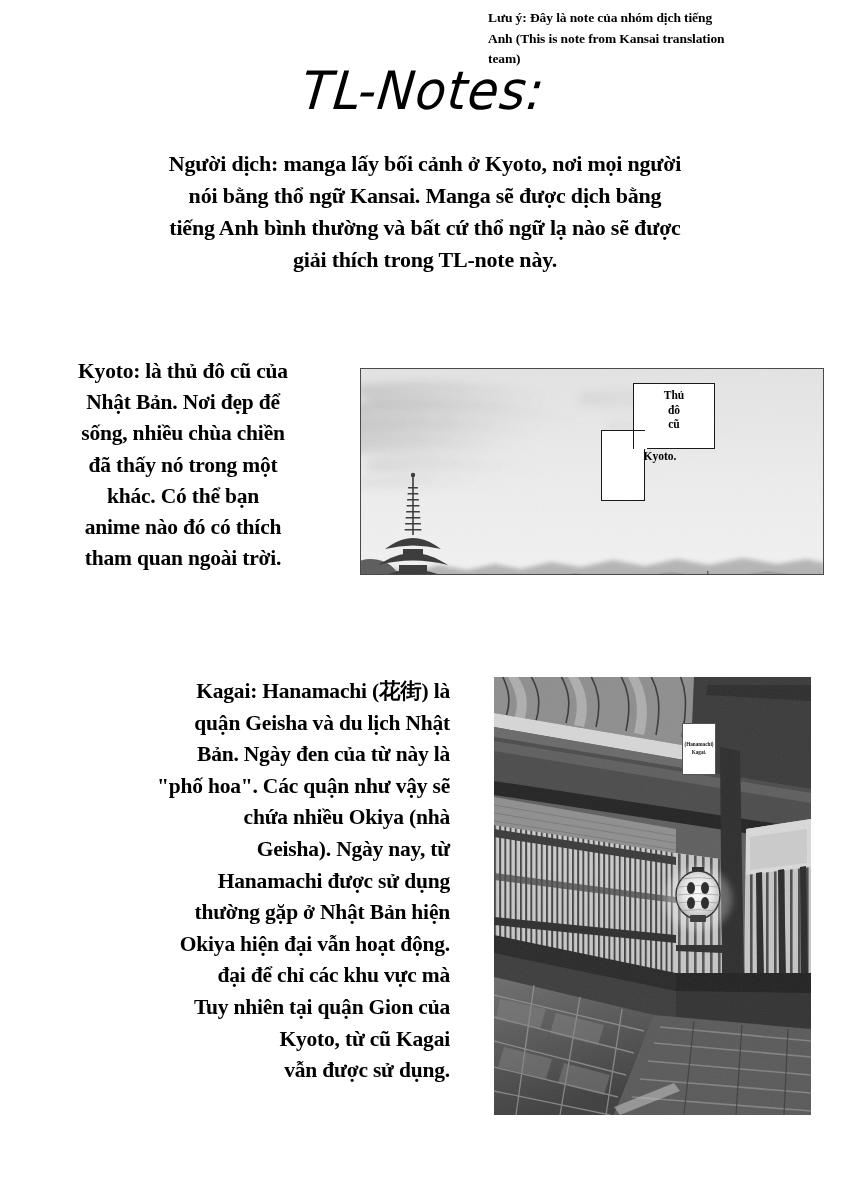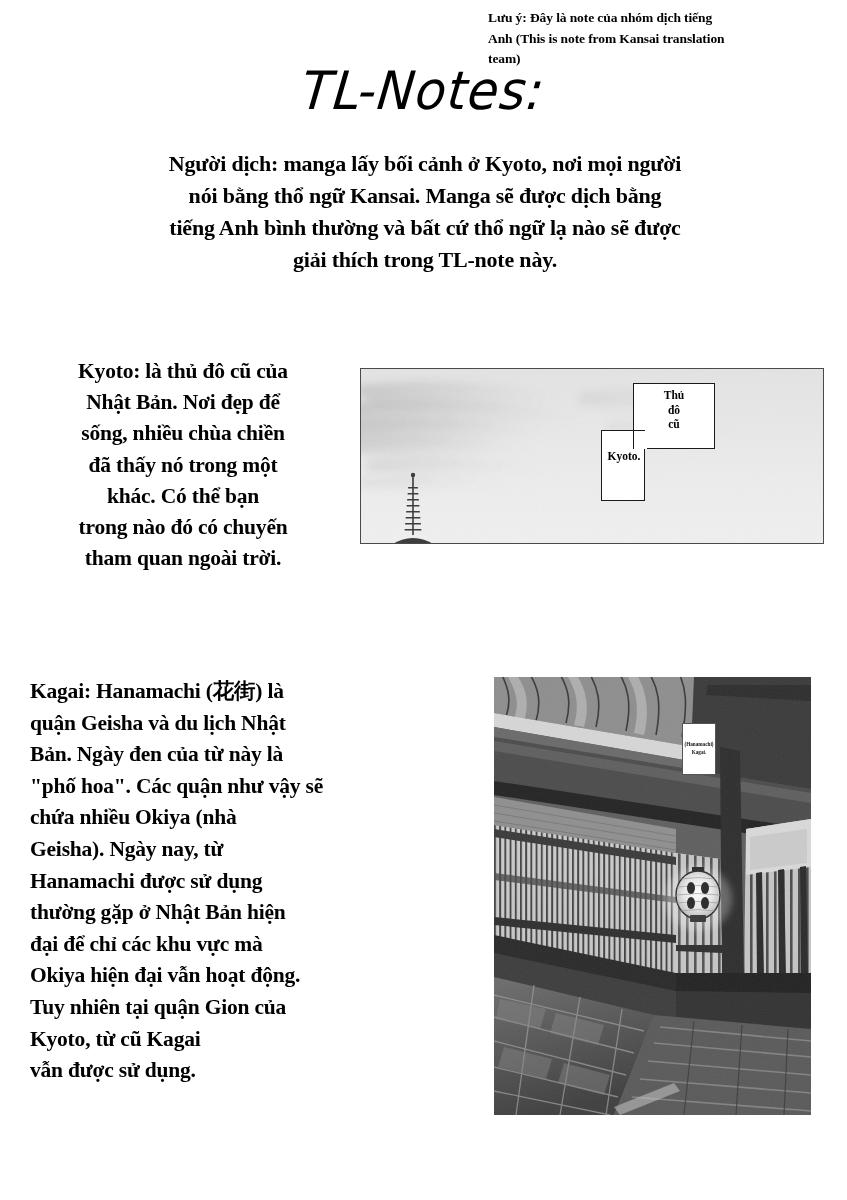--- a/index.html
+++ b/index.html
@@ -74,34 +74,34 @@
     line-height: 1.45;
     letter-spacing: -0.2px;
     margin-top: 8px;
   }
 
   .kyoto-figure {
     position: absolute;
     left: 360px;
     top: 368px;
     width: 464px;
-    height: 176px;
+    height: 207px;
     border: 1px solid #4a4a4a;
     box-sizing: border-box;
     overflow: hidden;
     background: #e9e9e9;
   }
 
   
   .kagai-text {
     position: absolute;
-    left: 30px;
+    left: 6px;
     top: 676px;
     width: 444px;
-    text-align: left;
+    text-align: right;
     font-weight: bold;
     font-size: 21.5px;
     line-height: 1.47;
     letter-spacing: -0.2px;
   }
 
   .kagai-figure {
     position: absolute;
     left: 494px;
     top: 677px;
@@ -164,20 +164,21 @@
   }
   .kyoto-caption .cap-bottom-text {
     position: absolute;
     left: 0px;
     top: 67px;
     width: 46px;
     text-align: center;
     font-weight: bold;
     font-size: 11.5px;
     z-index: 3;
+    padding-left: 36px;
   }
 
   
   .kagai-caption {
     position: absolute;
     left: 188px;
     top: 46px;
     width: 34px;
     height: 52px;
     background: #ffffff;
@@ -216,21 +217,21 @@
   <div>tiếng Anh bình thường và bất cứ thổ ngữ lạ nào sẽ được</div>
   <div>giải thích trong TL-note này.</div>
 </div>
 
 <div class="kyoto-text">
   <div>Kyoto: là thủ đô cũ của</div>
   <div>Nhật Bản. Nơi đẹp để</div>
   <div>sống, nhiều chùa chiền</div>
   <div>đã thấy nó trong một</div>
   <div>khác. Có thể bạn</div>
-  <div>trong nào đó có chuyến</div>
+  <div>anime nào đó có thích</div>
   <div>tham quan ngoài trời.</div>
 </div>
 
 <div class="kyoto-figure">
   <svg viewBox="0 0 464 250" width="464" height="250" preserveAspectRatio="none">
     <defs>
       <linearGradient id="kySky" x1="0" y1="0" x2="0" y2="1">
         <stop offset="0%" stop-color="#e4e4e4"></stop>
         <stop offset="45%" stop-color="#ededed"></stop>
         <stop offset="100%" stop-color="#f4f4f4"></stop>
@@ -378,22 +379,22 @@
 
 <div class="kagai-text">
   <div>Kagai: Hanamachi (花街) là</div>
   <div>quận Geisha và du lịch Nhật</div>
   <div>Bản. Ngày đen của từ này là</div>
   <div>"phố hoa". Các quận như vậy sẽ</div>
   <div>chứa nhiều Okiya (nhà</div>
   <div>Geisha). Ngày nay, từ</div>
   <div>Hanamachi được sử dụng</div>
   <div>thường gặp ở Nhật Bản hiện</div>
+  <div>Okiya hiện đại vẫn hoạt động.</div>
   <div>đại để chỉ các khu vực mà</div>
-  <div>Okiya hiện đại vẫn hoạt động.</div>
   <div>Tuy nhiên tại quận Gion của</div>
   <div>Kyoto, từ cũ Kagai</div>
   <div>vẫn được sử dụng.</div>
 </div>
 
 <div class="kagai-figure">
   <svg viewBox="0 0 317 438" width="317" height="438" preserveAspectRatio="none">
     <defs>
       <linearGradient id="kgLat" x1="0" y1="0" x2="1" y2="0">
         <stop offset="0%" stop-color="#9a9a9a"></stop>

